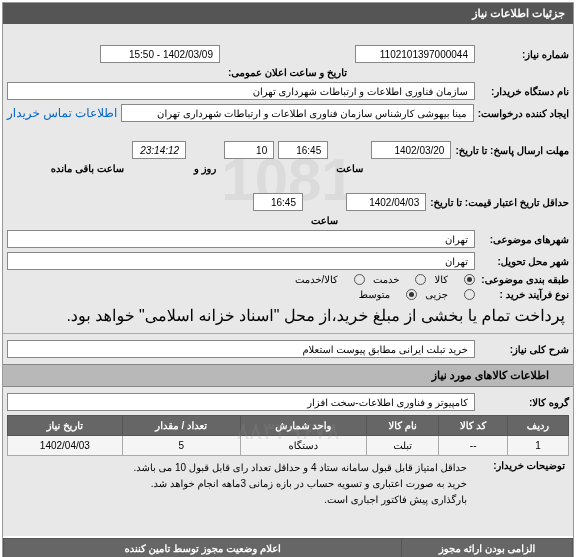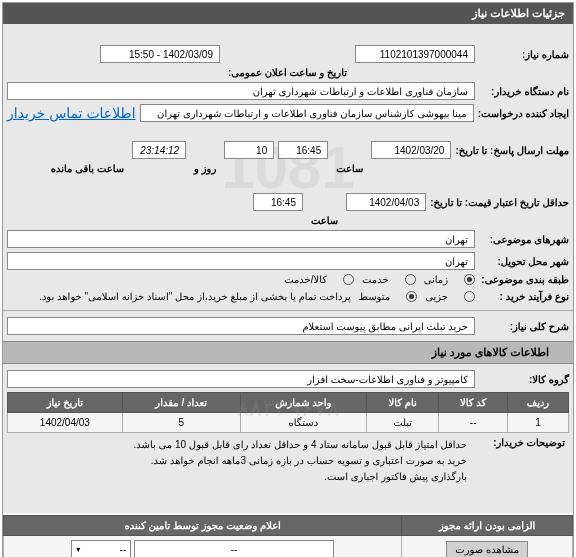--- a/index.html
+++ b/index.html
@@ -69,23 +69,22 @@
     display: inline-flex;
     align-items: center;
     text-align: right;
   }
   .field-wide { flex: 1; min-width: 200px; }
   .field-med { width: 120px; }
   .field-sm { width: 54px; font-style: italic; }
   .field-xs { width: 50px; }
   .link {
     color: #0066cc;
-    text-decoration: underline;
     cursor: pointer;
-    font-size: 14px;
+    font-size: 12px;
   }
   .radio-group {
     display: flex;
     gap: 8px;
     align-items: center;
   }
   .radio-item {
     display: flex;
     align-items: center;
     gap: 16px;
@@ -111,21 +110,21 @@
   }
   .section-header {
     background: #b8b8b8;
     padding: 4px 24px;
     font-weight: bold;
     font-size: 11px;
     border-top: 1px solid #888;
     border-bottom: 1px solid #888;
   }
   .note {
-    font-size: 10px;
+    font-size: 16px;
     padding: 2px 4px;
   }
   table {
     width: 100%;
     border-collapse: collapse;
     background: #fff;
     margin-top: 2px;
   }
   th {
     background: #666;
@@ -237,21 +236,21 @@
     <div class="row">
       <span class="label">شهر محل تحویل:</span>
       <span class="field field-wide">تهران</span>
     </div>
 
     <div class="row">
       <span class="label">طبقه بندی موضوعی:</span>
       <div class="radio-group">
         <div class="radio-item">
           <span class="radio checked"></span>
-          <span>زمانی</span>
+          <span>کالا</span>
         </div>
         <div class="radio-item">
           <span class="radio"></span>
           <span>خدمت</span>
         </div>
         <div class="radio-item">
           <span class="radio"></span>
           <span>کالا/خدمت</span>
         </div>
       </div>

